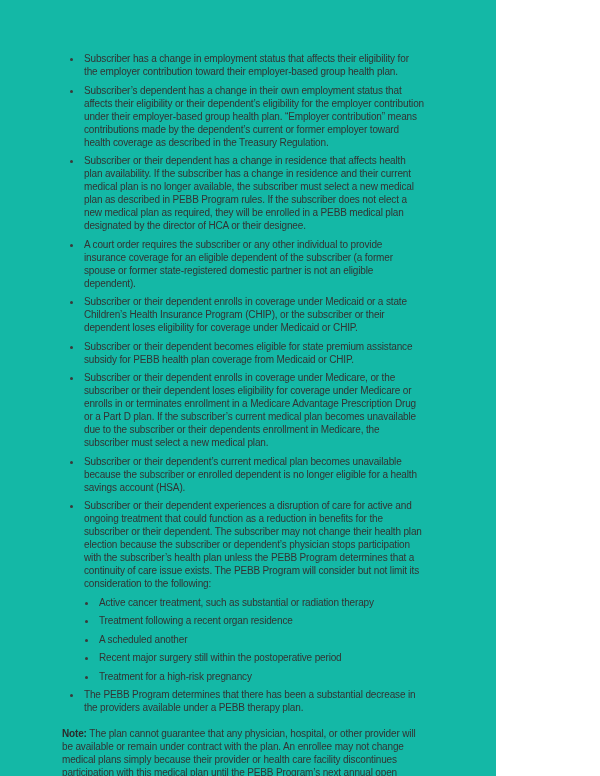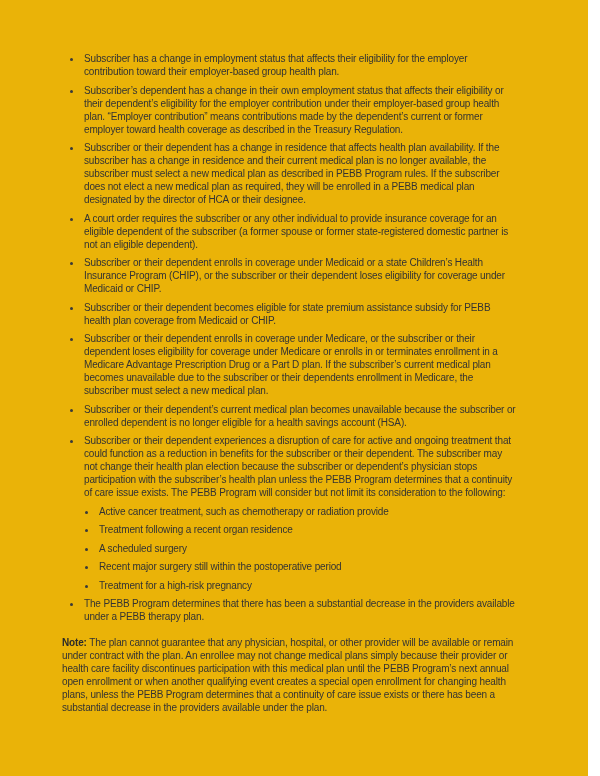--- a/index.html
+++ b/index.html
@@ -9,23 +9,23 @@
   }
   body {
     width: 600px;
     height: 776px;
     position: relative;
     overflow: hidden;
     font-family: "Liberation Sans", sans-serif;
     color: #333333;
   }
   .page {
-    width: 588px;
+    width: 496px;
     height: 776px;
-    background: #eab308;
+    background: #14b8a6;
     position: relative;
   }
   .content {
     padding: 52px 72px 0 62px;
     font-size: 10px;
     line-height: 13px;
     letter-spacing: -0.15px;
   }
   ul.main-list {
     margin: 0;
@@ -83,23 +83,23 @@
       <li>Subscriber’s dependent has a change in their own employment status that affects their eligibility or their dependent’s eligibility for the employer contribution under their employer-based group health plan. “Employer contribution” means contributions made by the dependent’s current or former employer toward health coverage as described in the Treasury Regulation.</li>
       <li>Subscriber or their dependent has a change in residence that affects health plan availability. If the subscriber has a change in residence and their current medical plan is no longer available, the subscriber must select a new medical plan as described in PEBB Program rules. If the subscriber does not elect a new medical plan as required, they will be enrolled in a PEBB medical plan designated by the director of HCA or their designee.</li>
       <li>A court order requires the subscriber or any other individual to provide insurance coverage for an eligible dependent of the subscriber (a former spouse or former state-registered domestic partner is not an eligible dependent).</li>
       <li>Subscriber or their dependent enrolls in coverage under Medicaid or a state Children’s Health Insurance Program (CHIP), or the subscriber or their dependent loses eligibility for coverage under Medicaid or CHIP.</li>
       <li>Subscriber or their dependent becomes eligible for state premium assistance subsidy for PEBB health plan coverage from Medicaid or CHIP.</li>
       <li>Subscriber or their dependent enrolls in coverage under Medicare, or the subscriber or their dependent loses eligibility for coverage under Medicare or enrolls in or terminates enrollment in a Medicare Advantage Prescription Drug or a Part D plan. If the subscriber’s current medical plan becomes unavailable due to the subscriber or their dependents enrollment in Medicare, the subscriber must select a new medical plan.</li>
       <li>Subscriber or their dependent’s current medical plan becomes unavailable because the subscriber or enrolled dependent is no longer eligible for a health savings account (HSA).</li>
       <li>
         <span>Subscriber or their dependent experiences a disruption of care for active and ongoing treatment that could function as a reduction in benefits for the subscriber or their dependent. The subscriber may not change their health plan election because the subscriber or dependent’s physician stops participation with the subscriber’s health plan unless the PEBB Program determines that a continuity of care issue exists. The PEBB Program will consider but not limit its consideration to the following:</span>
         <ul class="sub-list">
-          <li>Active cancer treatment, such as chemotherapy or radiation provide</li>
+          <li>Active cancer treatment, such as substantial or radiation therapy</li>
           <li>Treatment following a recent organ residence</li>
-          <li>A scheduled surgery</li>
+          <li>A scheduled another</li>
           <li>Recent major surgery still within the postoperative period</li>
           <li>Treatment for a high-risk pregnancy</li>
         </ul>
       </li>
       <li>The PEBB Program determines that there has been a substantial decrease in the providers available under a PEBB therapy plan.</li>
     </ul>
 
     <p class="note">
       <strong>Note:</strong><span> The plan cannot guarantee that any physician, hospital, or other provider will be available or remain under contract with the plan. An enrollee may not change medical plans simply because their provider or health care facility discontinues participation with this medical plan until the PEBB Program’s next annual open enrollment or when another qualifying event creates a special open enrollment for changing health plans, unless the PEBB Program determines that a continuity of care issue exists or there has been a substantial decrease in the providers available under the plan.</span>
     </p>

